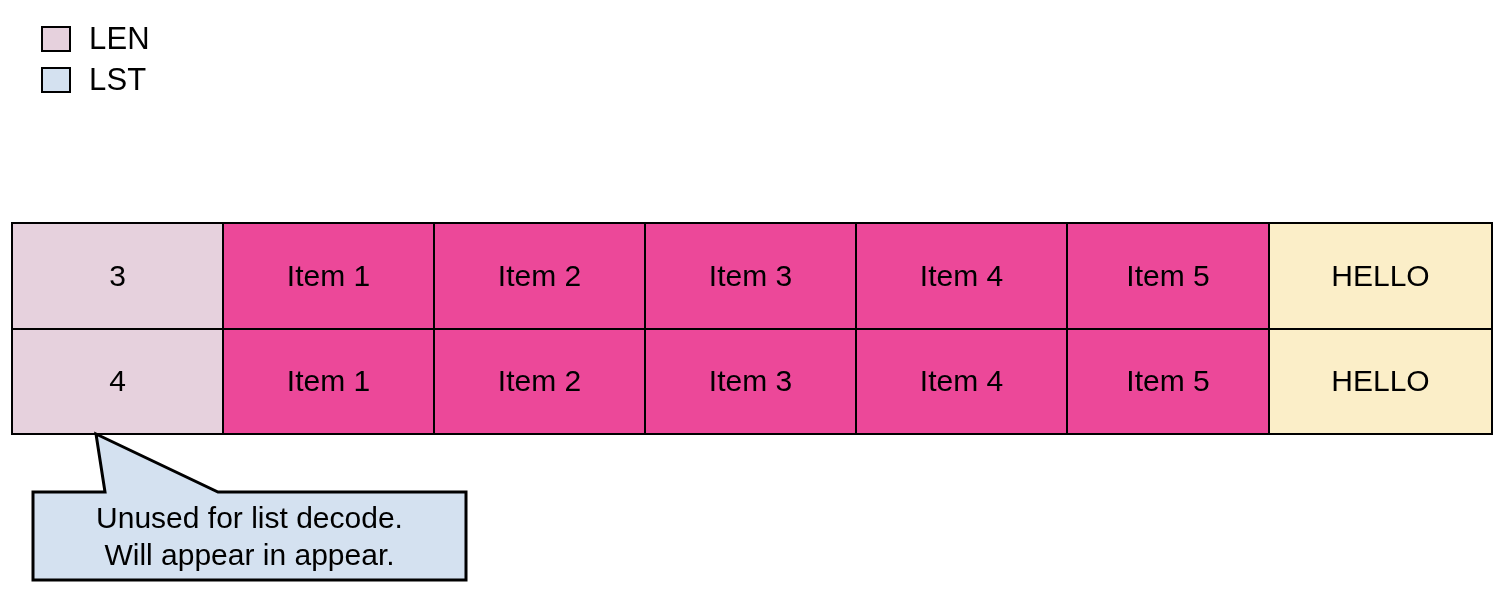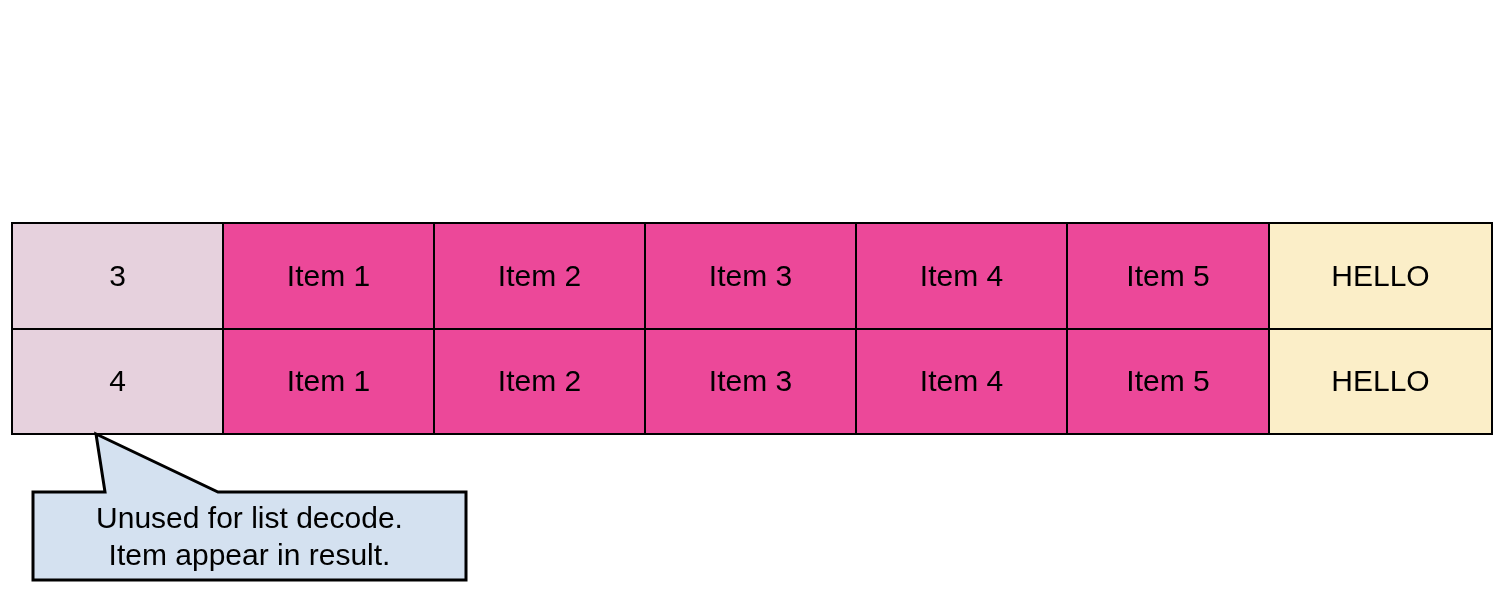--- a/index.html
+++ b/index.html
@@ -106,21 +106,29 @@
     line-height: 37px;
     box-sizing: border-box;
   }
   .callout-line { white-space: nowrap; }
 </style>
 </head>
 <body>
 
 <div id="legend">
 
+  <div class="legend-row">
+    <span class="legend-swatch" style="background:#e6d1dd"></span>
+    <span class="legend-label">LEN</span>
+  </div>
 
+  <div class="legend-row">
+    <span class="legend-swatch" style="background:#d4e1f0"></span>
+    <span class="legend-label">LST</span>
+  </div>
 
 
 </div>
 
 <div id="record-table">
 
   <div class="table-row row-top">
     <div class="cell cell-len">3</div>
     <div class="cell cell-lst">Item 1</div>
     <div class="cell cell-lst">Item 2</div>
@@ -148,14 +156,14 @@
            L 33 492
            L 33 580
            L 466 580
            L 466 492
            L 218 492
            Z" fill="#d4e1f0" stroke="#000000" stroke-width="3" stroke-linejoin="miter"></path>
 </svg>
 
 <div id="callout-text">
   <div class="callout-line">Unused for list decode.</div>
-  <div class="callout-line">Item appear in result.</div>
+  <div class="callout-line">Will appear in appear.</div>
 </div>
 
 </body></html>

